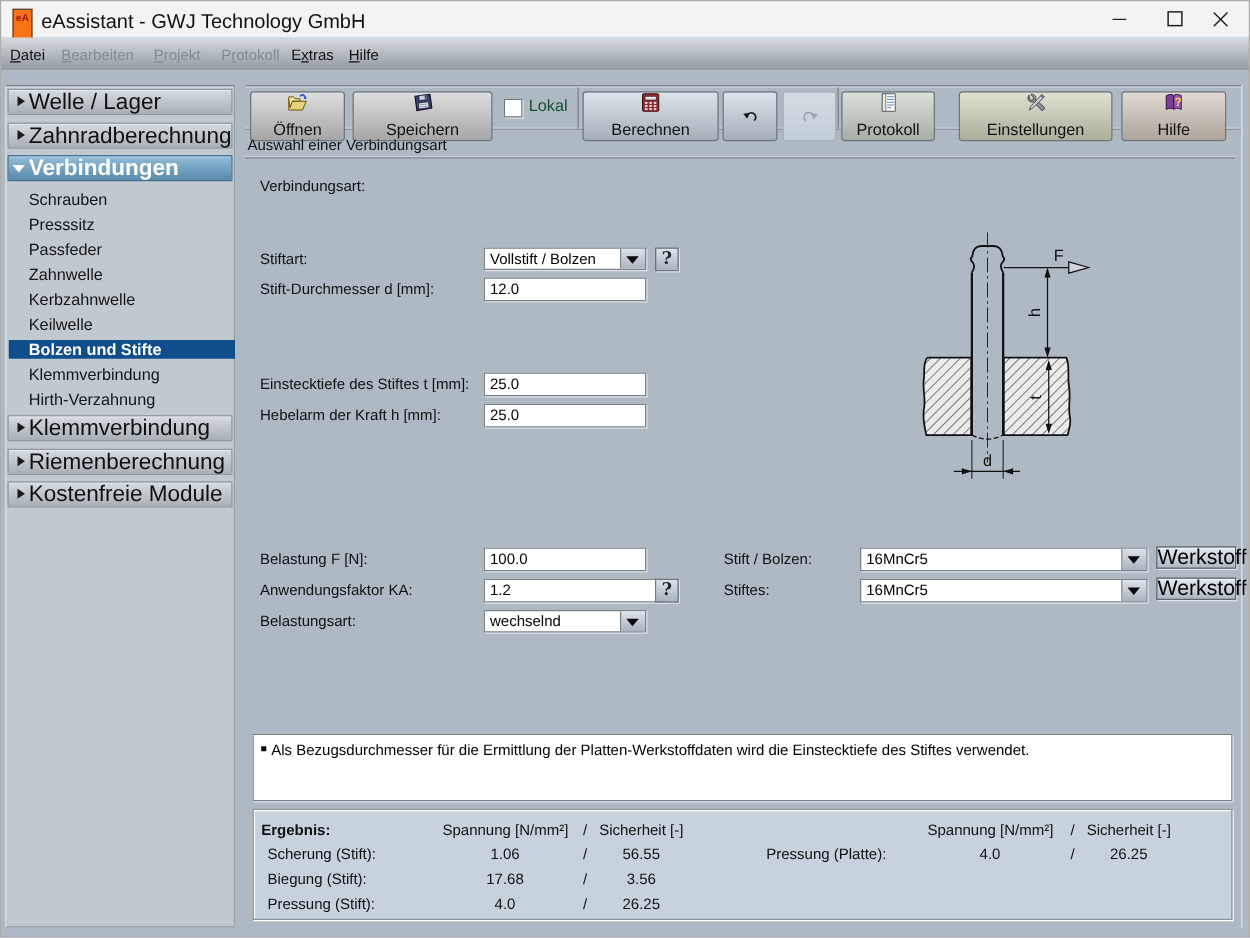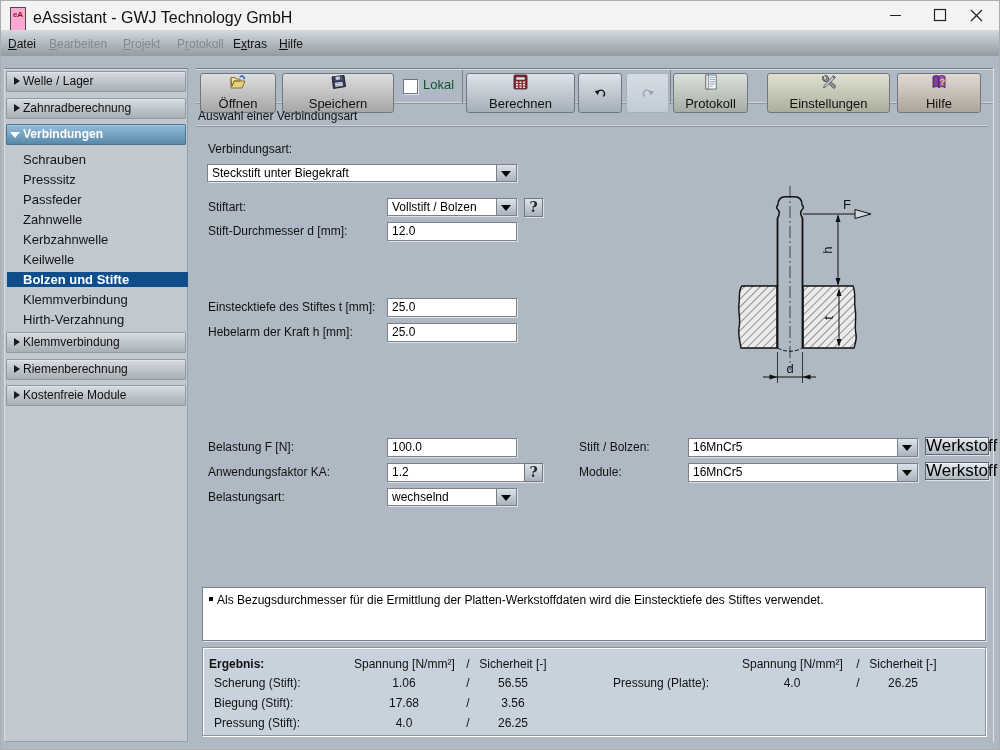--- a/index.html
+++ b/index.html
@@ -1,30 +1,30 @@
 <!DOCTYPE html>
 <html><head>
 <meta charset="utf-8">
 <style>
   html,body{margin:0;padding:0;}
   #app{position:relative;width:1000px;height:750px;background:#afb9c3;font-family:"Liberation Sans",sans-serif;overflow:hidden;}
   #app::after{content:"";position:absolute;inset:0;border:1px solid #aeaeae;pointer-events:none;}
   
   .titlebar{position:absolute;left:0;top:0;right:0;height:30px;background:#f3f3f3;}
-  .appicon{position:absolute;left:10px;top:7px;width:16px;height:28px;background:#f9a8d4;border:1px solid #4a4a4a;box-sizing:border-box;font:bold 8px "Liberation Sans",sans-serif;color:#8a1818;text-align:center;line-height:14px;}
+  .appicon{position:absolute;left:10px;top:7px;width:16px;height:28px;background:#f97316;border:1px solid #4a4a4a;box-sizing:border-box;font:bold 8px "Liberation Sans",sans-serif;color:#8a1818;text-align:center;line-height:14px;}
   .apptitle{position:absolute;left:33px;top:9px;font-size:16px;color:#111;white-space:nowrap;}
   .winbtn{position:absolute;top:0;width:44px;height:30px;}
   
   .menubar{position:absolute;left:0;top:30px;right:0;height:26px;background:linear-gradient(#d4dade,#939ba3);}
   .menuitem{position:absolute;top:7px;font-size:12px;color:#111;white-space:nowrap;}
   .menuitem.disabled{color:#83898f;}
   .menuitem .u{text-decoration:underline;}
   
   .sidebar{position:absolute;left:4px;top:68px;width:184px;height:674px;background:#c1c9d0;border:1px solid;border-color:#7a8188 #98a0a7 #959ca4 #d7dce0;box-sizing:border-box;box-shadow:inset 0 1px 0 #d7dce0;}
-  .nav-header{position:absolute;left:1px;width:180px;height:21px;background:linear-gradient(#d6dce1,#a8afb5);border:1px solid #9199a1;border-radius:1px;box-sizing:border-box;box-shadow:inset 0 1px 0 #e0e5e9;font-size:12px;line-height:19px;color:#101010;padding-left:16px;cursor:default;white-space:nowrap;}
+  .nav-header{position:absolute;left:1px;width:180px;height:21px;background:linear-gradient(#d6dce1,#a8afb5);border:1px solid #9199a1;border-radius:1px;box-sizing:border-box;box-shadow:inset 0 1px 0 #e0e5e9;font-size:18px;line-height:19px;color:#101010;padding-left:16px;cursor:default;white-space:nowrap;}
   .nav-header .arr{position:absolute;left:7px;top:5px;width:0;height:0;border:4px solid transparent;border-left:6px solid #1a1a1a;border-right:none;}
   .nav-header.open{background:linear-gradient(#93bdda,#5989aa);border-color:#497592;color:#fff;font-weight:bold;box-shadow:inset 0 1px 0 #a9cbe2;}
   .nav-header.open .arr{left:3px;top:7px;border:none;border-top:6px solid #fff;border-right:5px solid transparent;border-left:5px solid transparent;}
   .nav-item{position:absolute;left:2px;width:181px;height:15px;font-size:13px;line-height:15px;color:#141414;padding-left:16px;box-sizing:border-box;white-space:nowrap;}
   .nav-item.selected{background:#104e8b;color:#fff;font-weight:bold;}
   
   .toolstrip{position:absolute;left:196px;top:68px;width:797px;height:36px;border-top:1px solid #7a8188;border-bottom:1px solid #909599;box-sizing:border-box;box-shadow:inset 0 1px 0 #d7dce0,inset 0 -1px 0 #cfd5db;}
   .tbtn{position:absolute;top:4px;height:40px;border:1px solid #70777e;border-radius:3px;box-sizing:border-box;display:flex;align-items:center;gap:6px;padding:0 8px;font-size:13px;color:#111;white-space:nowrap;flex-direction:column;}
   .tbtn svg{flex:0 0 auto;}
   .grad-gray{background:linear-gradient(#dedede,#a6a6a6);}
@@ -192,24 +192,20 @@
         <text x="8.6" y="11" font-size="9.5" font-weight="bold" fill="#ffd24a" font-family="Liberation Sans,sans-serif">?</text>
       </svg>
       <span>Hilfe</span>
     </div>
   </div>
 
   <div class="sectitle">Auswahl einer Verbindungsart</div>
   <div class="sep2" style="left:196px;top:125px;width:792px;"></div>
 
   <div class="flabel" style="left:208px;top:142px;">Verbindungsart:</div>
-  <div class="field" style="left:207px;top:164px;width:310px;height:18px;line-height:16px;">
-    <span>Steckstift unter Biegekraft</span>
-    <span class="dd-btn"></span>
-  </div>
 
   <div class="flabel" style="left:208px;top:200px;">Stiftart:</div>
   <div class="field" style="left:387px;top:198px;width:130px;height:18px;line-height:16px;">
     <span>Vollstift / Bolzen</span>
     <span class="dd-btn"></span>
   </div>
   <div class="qbtn" style="left:524px;top:198px;">?</div>
 
   <div class="flabel" style="left:208px;top:224px;">Stift-Durchmesser d [mm]:</div>
   <div class="field" style="left:387px;top:222px;width:130px;height:19px;line-height:17px;">12.0</div>
@@ -233,21 +229,21 @@
     <span class="dd-btn"></span>
   </div>
 
   <div class="flabel" style="left:579px;top:440px;">Stift / Bolzen:</div>
   <div class="field" style="left:688px;top:438px;width:230px;height:19px;line-height:17px;">
     <span>16MnCr5</span>
     <span class="dd-btn"></span>
   </div>
   <div class="wbtn" style="left:925px;top:437px;">Werkstoff</div>
 
-  <div class="flabel" style="left:579px;top:465px;">Module:</div>
+  <div class="flabel" style="left:579px;top:465px;">Stiftes:</div>
   <div class="field" style="left:688px;top:463px;width:230px;height:19px;line-height:17px;">
     <span>16MnCr5</span>
     <span class="dd-btn"></span>
   </div>
   <div class="wbtn" style="left:925px;top:462px;">Werkstoff</div>
 
   <svg class="diagram" viewBox="0 0 200 215">
     <defs>
       <pattern id="hatch" width="5.6" height="5.6" patternUnits="userSpaceOnUse" patternTransform="rotate(45)">
         <rect width="5.6" height="5.6" fill="#ebebeb"></rect>

